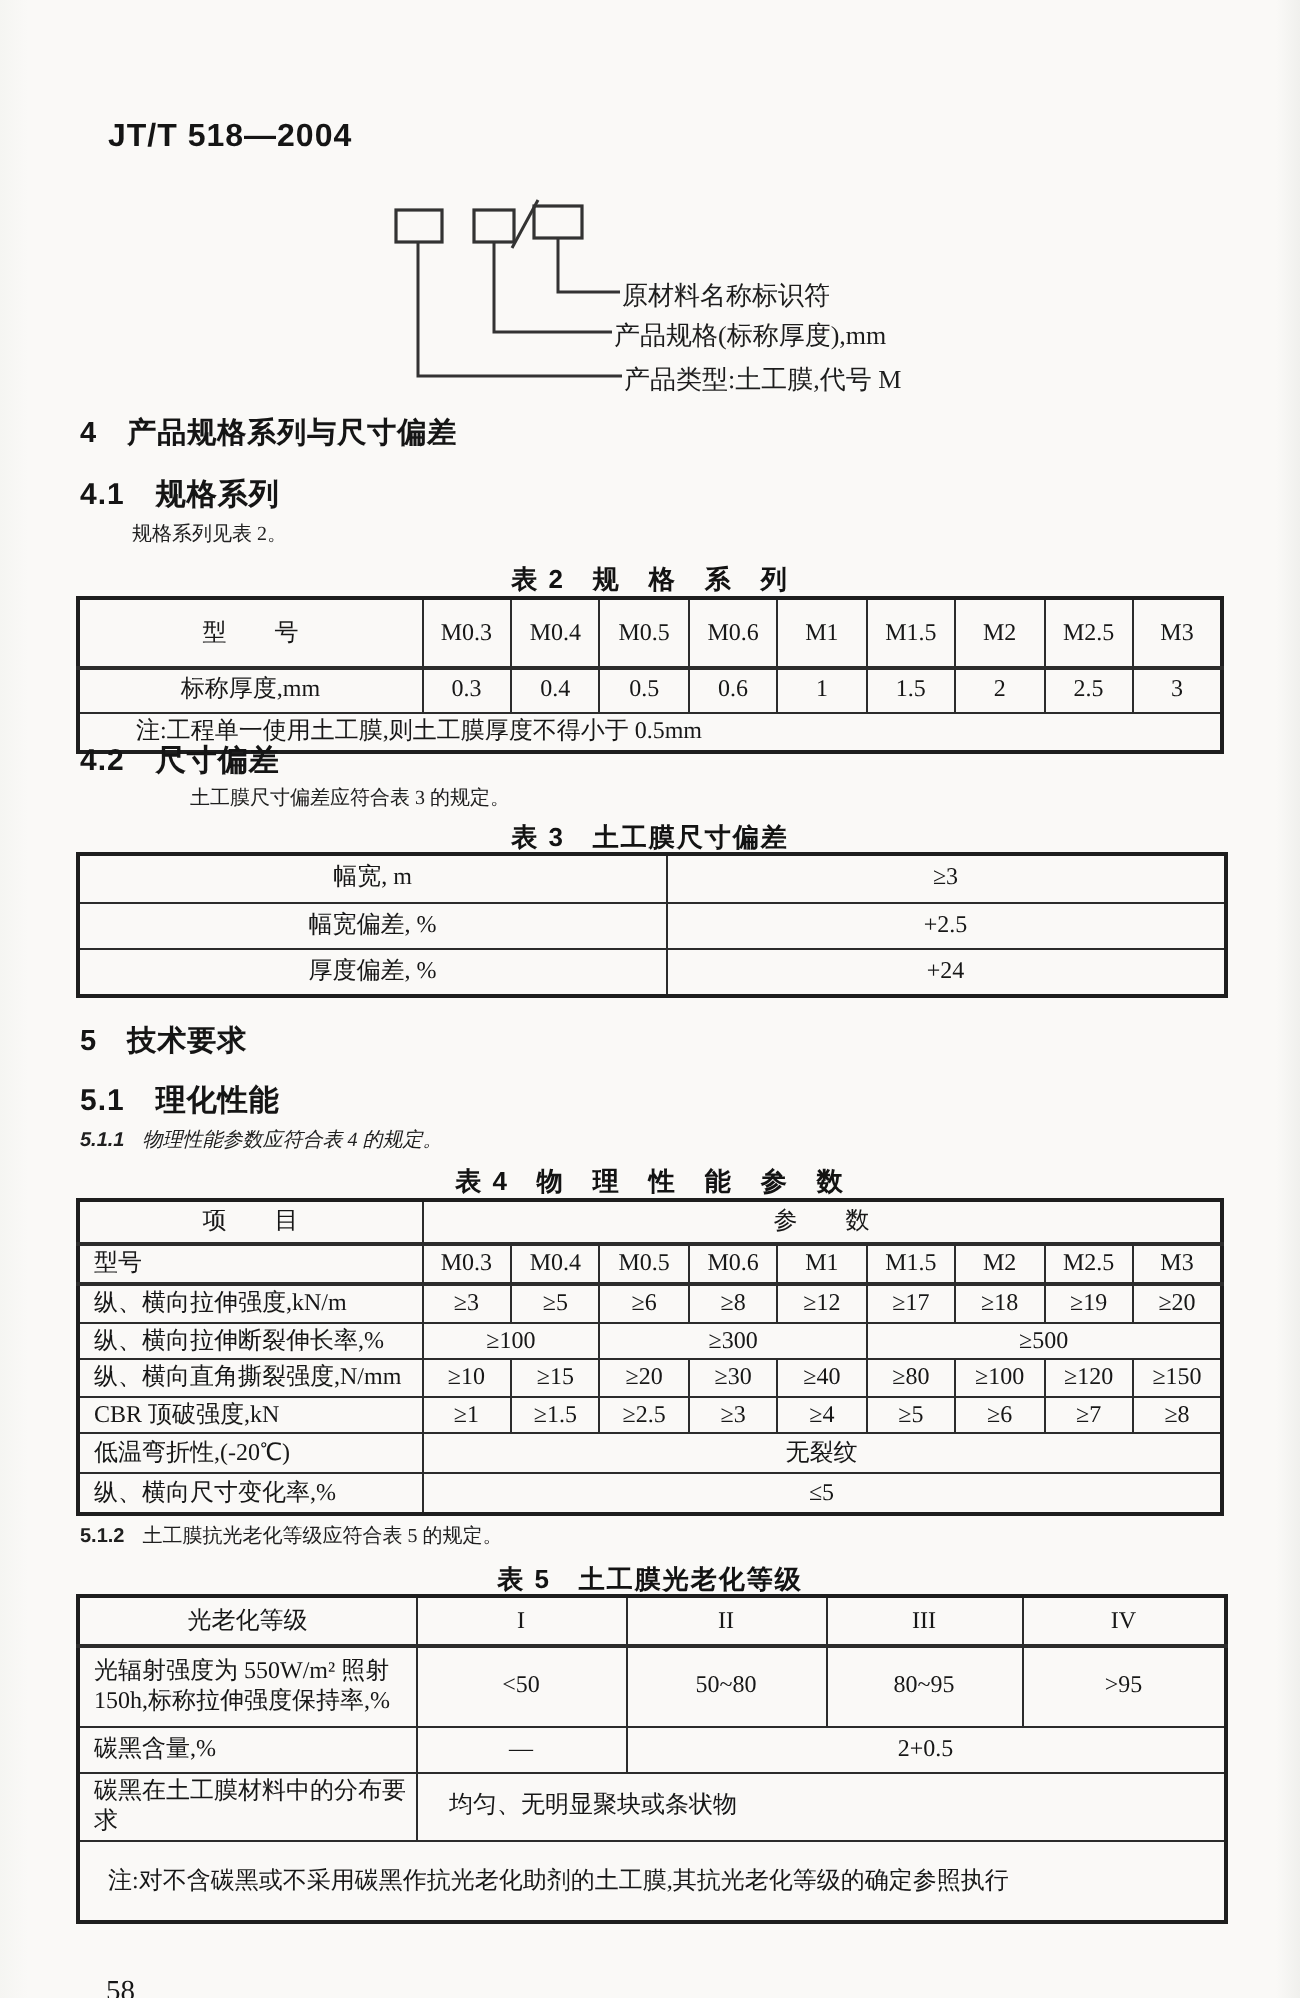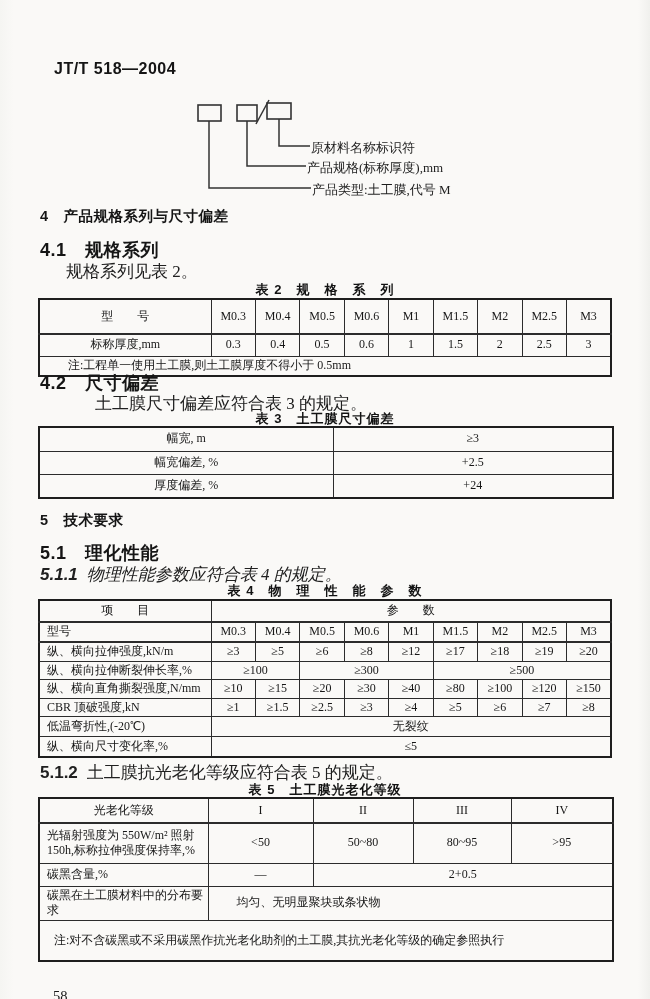--- a/index.html
+++ b/index.html
@@ -11,22 +11,22 @@
     -webkit-font-smoothing:antialiased;
   }
   .page{
     position:absolute;inset:0;
     background:linear-gradient(90deg,#f5f5f2 0,#faf9f7 14px,#faf9f7 calc(100% - 12px),#f0f0ed 100%);
   }
   .abs{position:absolute;}
   .hd{font-family:"Liberation Sans",sans-serif;font-weight:bold;color:#151515;}
   .doccode{font-size:16px;letter-spacing:.5px;}
   .h1{font-size:14.5px;letter-spacing:.5px;}
-  .h2{font-size:18px;letter-spacing:.5px;}
-  .bodyt{font-size:17px;color:#202020;}
+  .h2{font-size:15px;letter-spacing:.5px;}
+  .bodyt{font-size:10px;color:#202020;}
   .clause .num{font-family:"Liberation Sans",sans-serif;font-weight:bold;margin-right:9px;}
   .cap{font-family:"Liberation Sans",sans-serif;font-weight:bold;font-size:13px;
        text-align:center;color:#131313;letter-spacing:1px;width:574px;}
   table.tb{border-collapse:collapse;table-layout:fixed;width:574px;
            border:2px solid #1e1e1e;font-size:12px;color:#171717;background:transparent;}
   .tb td{border:1.4px solid #2c2c2c;text-align:center;padding:1px 3px;line-height:1.3;}
   .tb td.l{text-align:left;padding-left:7px;}
   .tb tr.hdr td{border-bottom-width:2px;}
   .dline{stroke:#333;stroke-width:1.5;fill:none;}
   .dbox{stroke:#333;stroke-width:1.6;fill:none;}
@@ -245,21 +245,21 @@
       <td>80~95</td>
       <td>&gt;95</td>
     </tr>
     <tr style="height:23px">
       <td class="l">碳黑含量,%</td>
       <td>—</td>
       <td colspan="3">2+0.5</td>
     </tr>
     <tr style="height:32px">
       <td class="l">碳黑在土工膜材料中的分布要求</td>
-      <td colspan="4" class="l" style="padding-left:28px">均匀、无明显聚块或条状物</td>
+      <td colspan="4" class="l" style="padding-left:16px">均匀、无明显聚块或条状物</td>
     </tr>
     <tr style="height:41px">
       <td colspan="5" class="l" style="padding-left:14px">注:对不含碳黑或不采用碳黑作抗光老化助剂的土工膜,其抗光老化等级的确定参照执行</td>
     </tr>
   </tbody>
     </table>
 
   <div class="abs pagenum" style="left:53px;top:948px;margin-top:40px;">58</div>
 
 </div>

